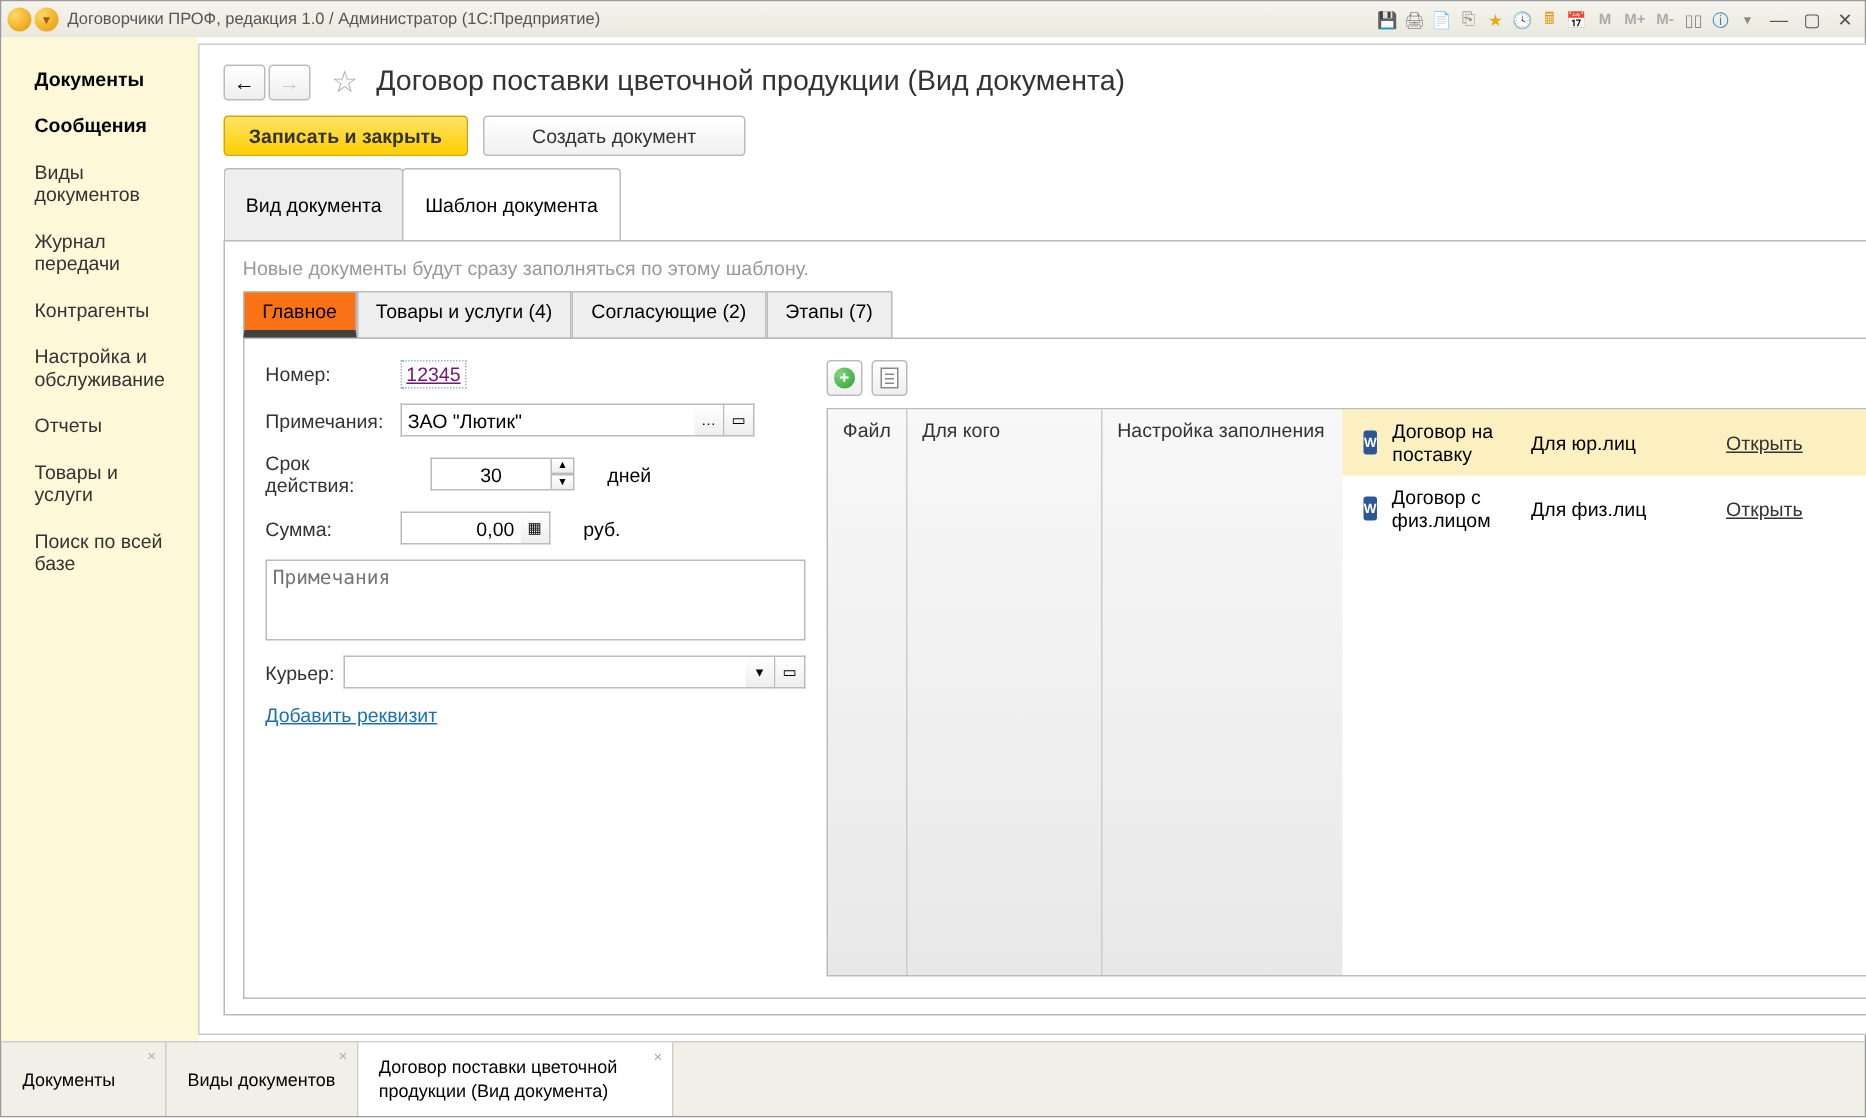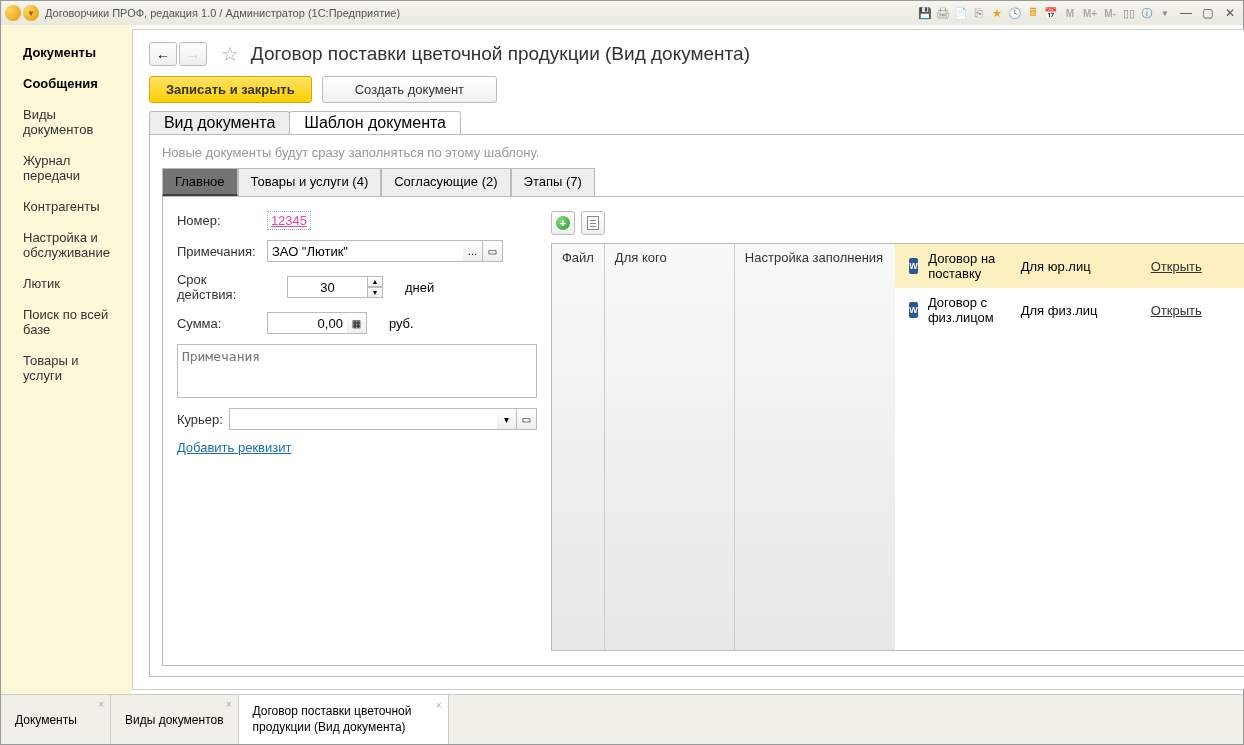--- a/index.html
+++ b/index.html
@@ -38,45 +38,45 @@
 
 
 .action-row { display: flex; align-items: center; margin-bottom: 8px; }
 .btn-yellow { background: linear-gradient(#ffe366, #ffcf00); border: 1px solid #d4a800; border-radius: 3px; padding: 5px 16px; font-size: 13px; font-weight: bold; color: #333; cursor: pointer; margin-right: 10px; }
 .btn-white { background: linear-gradient(#fff, #f0f0f0); border: 1px solid #bbb; border-radius: 3px; padding: 5px 32px; font-size: 13px; color: #333; cursor: pointer; }
 .btn-more { margin-left: auto; background: linear-gradient(#fff, #f0f0f0); border: 1px solid #bbb; border-radius: 3px; padding: 5px 14px; font-size: 13px; display: flex; align-items: center; cursor: pointer; }
 .btn-more .arrow { margin-left: 10px; font-size: 9px; }
 
 
 .outer-tabs { display: flex; }
-.outer-tab { padding: 2px 14px; border: 1px solid #bbb; background: #eee; border-bottom: none; font-size: 16px; cursor: pointer; border-radius: 3px 3px 0 0; margin-right: -1px; }
+.outer-tab { padding: 16px 14px; border: 1px solid #bbb; background: #eee; border-bottom: none; font-size: 13px; cursor: pointer; border-radius: 3px 3px 0 0; margin-right: -1px; }
 .outer-tab.active { background: #fff; position: relative; z-index: 2; }
 .outer-panel { border: 1px solid #bbb; padding: 10px 12px; flex: 1; display: flex; flex-direction: column; }
 
 .hint-text { color: #999; font-size: 13px; margin-bottom: 8px; }
 
 
 .inner-tabs { display: flex; margin-bottom: -1px; }
 .inner-tab { padding: 5px 12px; border: 1px solid #bbb; background: #eee; font-size: 13px; cursor: pointer; }
-.inner-tab.active { background: #737373; border-bottom: 3px solid #404040; }
+.inner-tab.active { background: #f97316; border-bottom: 6px solid #404040; }
 .inner-panel { border: 1px solid #bbb; padding: 14px; display: flex; gap: 14px; flex: 1; }
 
 
 .form-left { width: 360px; display: flex; flex-direction: column; }
 .form-row { display: flex; align-items: center; margin-bottom: 10px; }
 .form-label { width: 90px; font-size: 13px; color: #333; }
 .text-input { border: 1px solid #bbb; height: 22px; padding: 0 4px; font-size: 13px; }
 .text-input.with-btns { border-right: none; }
 .input-btn { width: 20px; height: 22px; border: 1px solid #bbb; border-left: none; background: linear-gradient(#fff,#eee); font-size: 10px; cursor: pointer; display: flex; align-items: center; justify-content: center; }
 .spinner { display: flex; flex-direction: column; }
 .spinner button { width: 16px; height: 11px; border: 1px solid #bbb; background: linear-gradient(#fff,#eee); font-size: 7px; cursor: pointer; line-height: 7px; }
 .unit { margin-left: 22px; font-size: 13px; }
 .textarea { border: 1px solid #bbb; height: 54px; width: 100%; padding: 4px; font-size: 13px; resize: none; margin-bottom: 10px; }
 .add-link { color: #1a6fb5; text-decoration: underline; cursor: pointer; font-size: 13px; }
-.num-link { color: #ec4899; text-decoration: underline; font-size: 13px; }
+.num-link { color: #701a75; text-decoration: underline; font-size: 13px; }
 
 
 .form-right { flex: 1; display: flex; flex-direction: column; }
 .icon-row { display: flex; gap: 6px; margin-bottom: 8px; }
 .icon-btn { width: 24px; height: 24px; border: 1px solid #bbb; border-radius: 3px; background: linear-gradient(#fff,#eee); display: flex; align-items: center; justify-content: center; cursor: pointer; }
 .icon-btn .plus { width: 14px; height: 14px; border-radius: 50%; background: radial-gradient(circle at 30% 30%,#7ed67e,#2e9e2e); color: #fff; font-size: 11px; font-weight: bold; display: flex; align-items: center; justify-content: center; }
 .icon-btn .doc { width: 12px; height: 14px; border: 1px solid #888; background: #fff; position: relative; }
 .icon-btn .doc::before { content: ""; position: absolute; top: 3px; left: 2px; right: 2px; height: 1px; background: #888; box-shadow: 0 3px 0 #888, 0 6px 0 #888; }
 
 .table { border: 1px solid #bbb; flex: 1; display: flex; flex-direction: row; }
@@ -134,23 +134,23 @@
 
   <div class="main-area">
 
     <div class="sidebar">
       <div class="nav-item bold">Документы</div>
       <div class="nav-item bold">Сообщения</div>
       <div class="nav-item">Виды документов</div>
       <div class="nav-item">Журнал передачи</div>
       <div class="nav-item">Контрагенты</div>
       <div class="nav-item">Настройка и обслуживание</div>
-      <div class="nav-item">Лютик</div>
+      <div class="nav-item">Отчеты</div>
+      <div class="nav-item">Товары и услуги</div>
       <div class="nav-item">Поиск по всей базе</div>
-      <div class="nav-item">Товары и услуги</div>
     </div>
 
     <div class="content">
 
       <div class="header-row">
         <div class="nav-btn">←</div>
         <div class="nav-btn disabled">→</div>
         <div class="star-icon">☆</div>
         <div class="page-title">Договор поставки цветочной продукции (Вид документа)</div>
         <div class="close-x">×</div>

